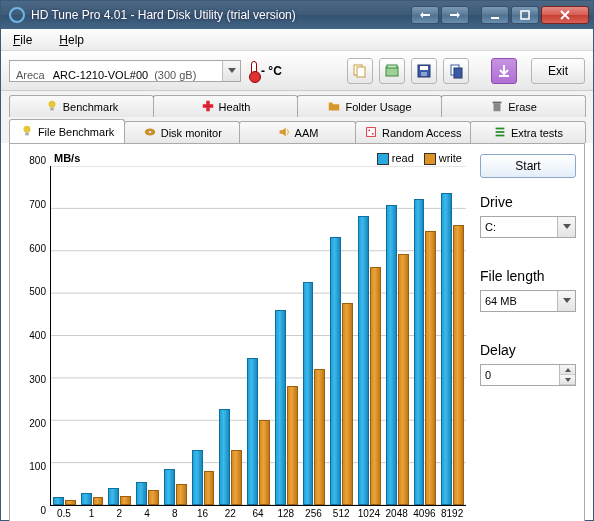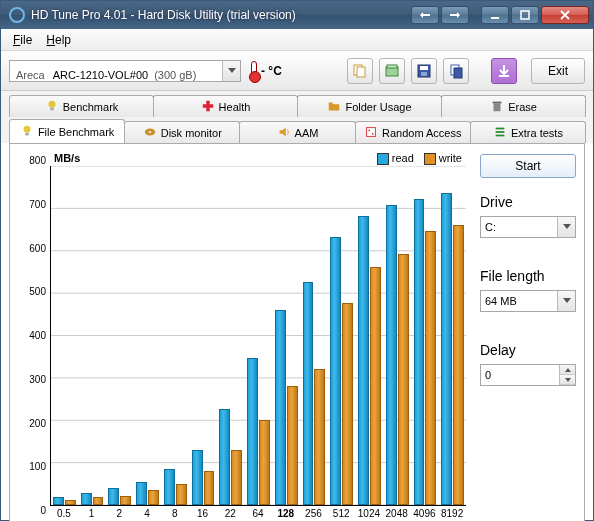--- a/index.html
+++ b/index.html
@@ -9,21 +9,21 @@
   .titlebar { height:28px; background:linear-gradient(to bottom,#4a6885,#3e5c78 48%,#345372 52%,#446585); display:flex; align-items:center; color:#fff; font-size:12px; padding-left:8px; }
   .titlebar .icon { width:16px; height:16px; margin-right:6px; position:relative; }
   .titlebar .icon::before{content:"";position:absolute;inset:0;border-radius:50%;border:2px solid #6fb7e8;}
   .titlebar .title { flex:1; text-shadow:0 0 3px #224; }
   .tbtn-group { display:flex; align-items:center; padding-right:4px;}
   .tbtn { width:28px; height:18px; margin-left:2px; border-radius:3px; background:linear-gradient(to bottom,#7b9bb7,#5a7a97 48%,#4e7190 52%,#6b8fae); border:1px solid #35506c; display:flex; align-items:center; justify-content:center; color:#eef; }
   .tbtn.wide { width:48px; }
   .tbtn.close { background:linear-gradient(to bottom,#e58a84,#d65e55 48%,#c83f34 52%,#d76157); border-color:#7a241d;}
   .tbtn svg { width:12px; height:10px; }
   
-  .menubar { height:22px; background:linear-gradient(to bottom,#fdfdfd,#ececec); border-bottom:1px solid #d8d8d8; display:flex; align-items:center; padding:0 6px; gap:2px;}
+  .menubar { height:22px; background:linear-gradient(to bottom,#fdfdfd,#ececec); border-bottom:1px solid #d8d8d8; display:flex; align-items:center; padding:0 6px; gap:15px;}
   .menu-item { padding:2px 6px; }
   .menu-item u { text-decoration:underline; }
   
   .toolbar { height:40px; background:linear-gradient(to bottom,#fff,#e8e8e8); border-bottom:1px solid #ccc; display:flex; align-items:center; padding:0 8px; gap:6px;}
   .combo { width:232px; height:22px; border:1px solid #a7a7a7; background:#fff; display:flex; align-items:flex-end; font-size:11px; position:relative;}
   .combo .seg1{padding:0 6px; color:#555;}
   .combo .seg2{padding:0 2px;}
   .combo .seg3{padding:0 4px; color:#555;}
   .combo .dd { width:18px; height:100%; border-left:1px solid #bbb; display:flex; align-items:center; justify-content:center; position:absolute; right:0; top:0; background:linear-gradient(#f7f7f7,#e4e4e4);}
   .temp { display:flex; align-items:center; gap:4px; margin-left:4px;}
@@ -294,21 +294,21 @@
         </div>
       <div class="xlabels" id="xlabels">
           <span style="left: 3.33333%;">0.5</span>
           <span style="left: 10%;">1</span>
           <span style="left: 16.6667%;">2</span>
           <span style="left: 23.3333%;">4</span>
           <span style="left: 30%;">8</span>
           <span style="left: 36.6667%;">16</span>
           <span style="left: 43.3333%;">22</span>
           <span style="left: 50%;">64</span>
-          <span style="left: 56.6667%; font-weight: bold;">128</span>
+          <span style="left: 56.6667%;">128</span>
           <span style="left: 63.3333%;">256</span>
           <span style="left: 70%;">512</span>
           <span style="left: 76.6667%;">1024</span>
           <span style="left: 83.3333%;">2048</span>
           <span style="left: 90%;">4096</span>
           <span style="left: 96.6667%;">8192</span>
         </div>
     </div>
     <div class="controls">
       <div class="btn">

